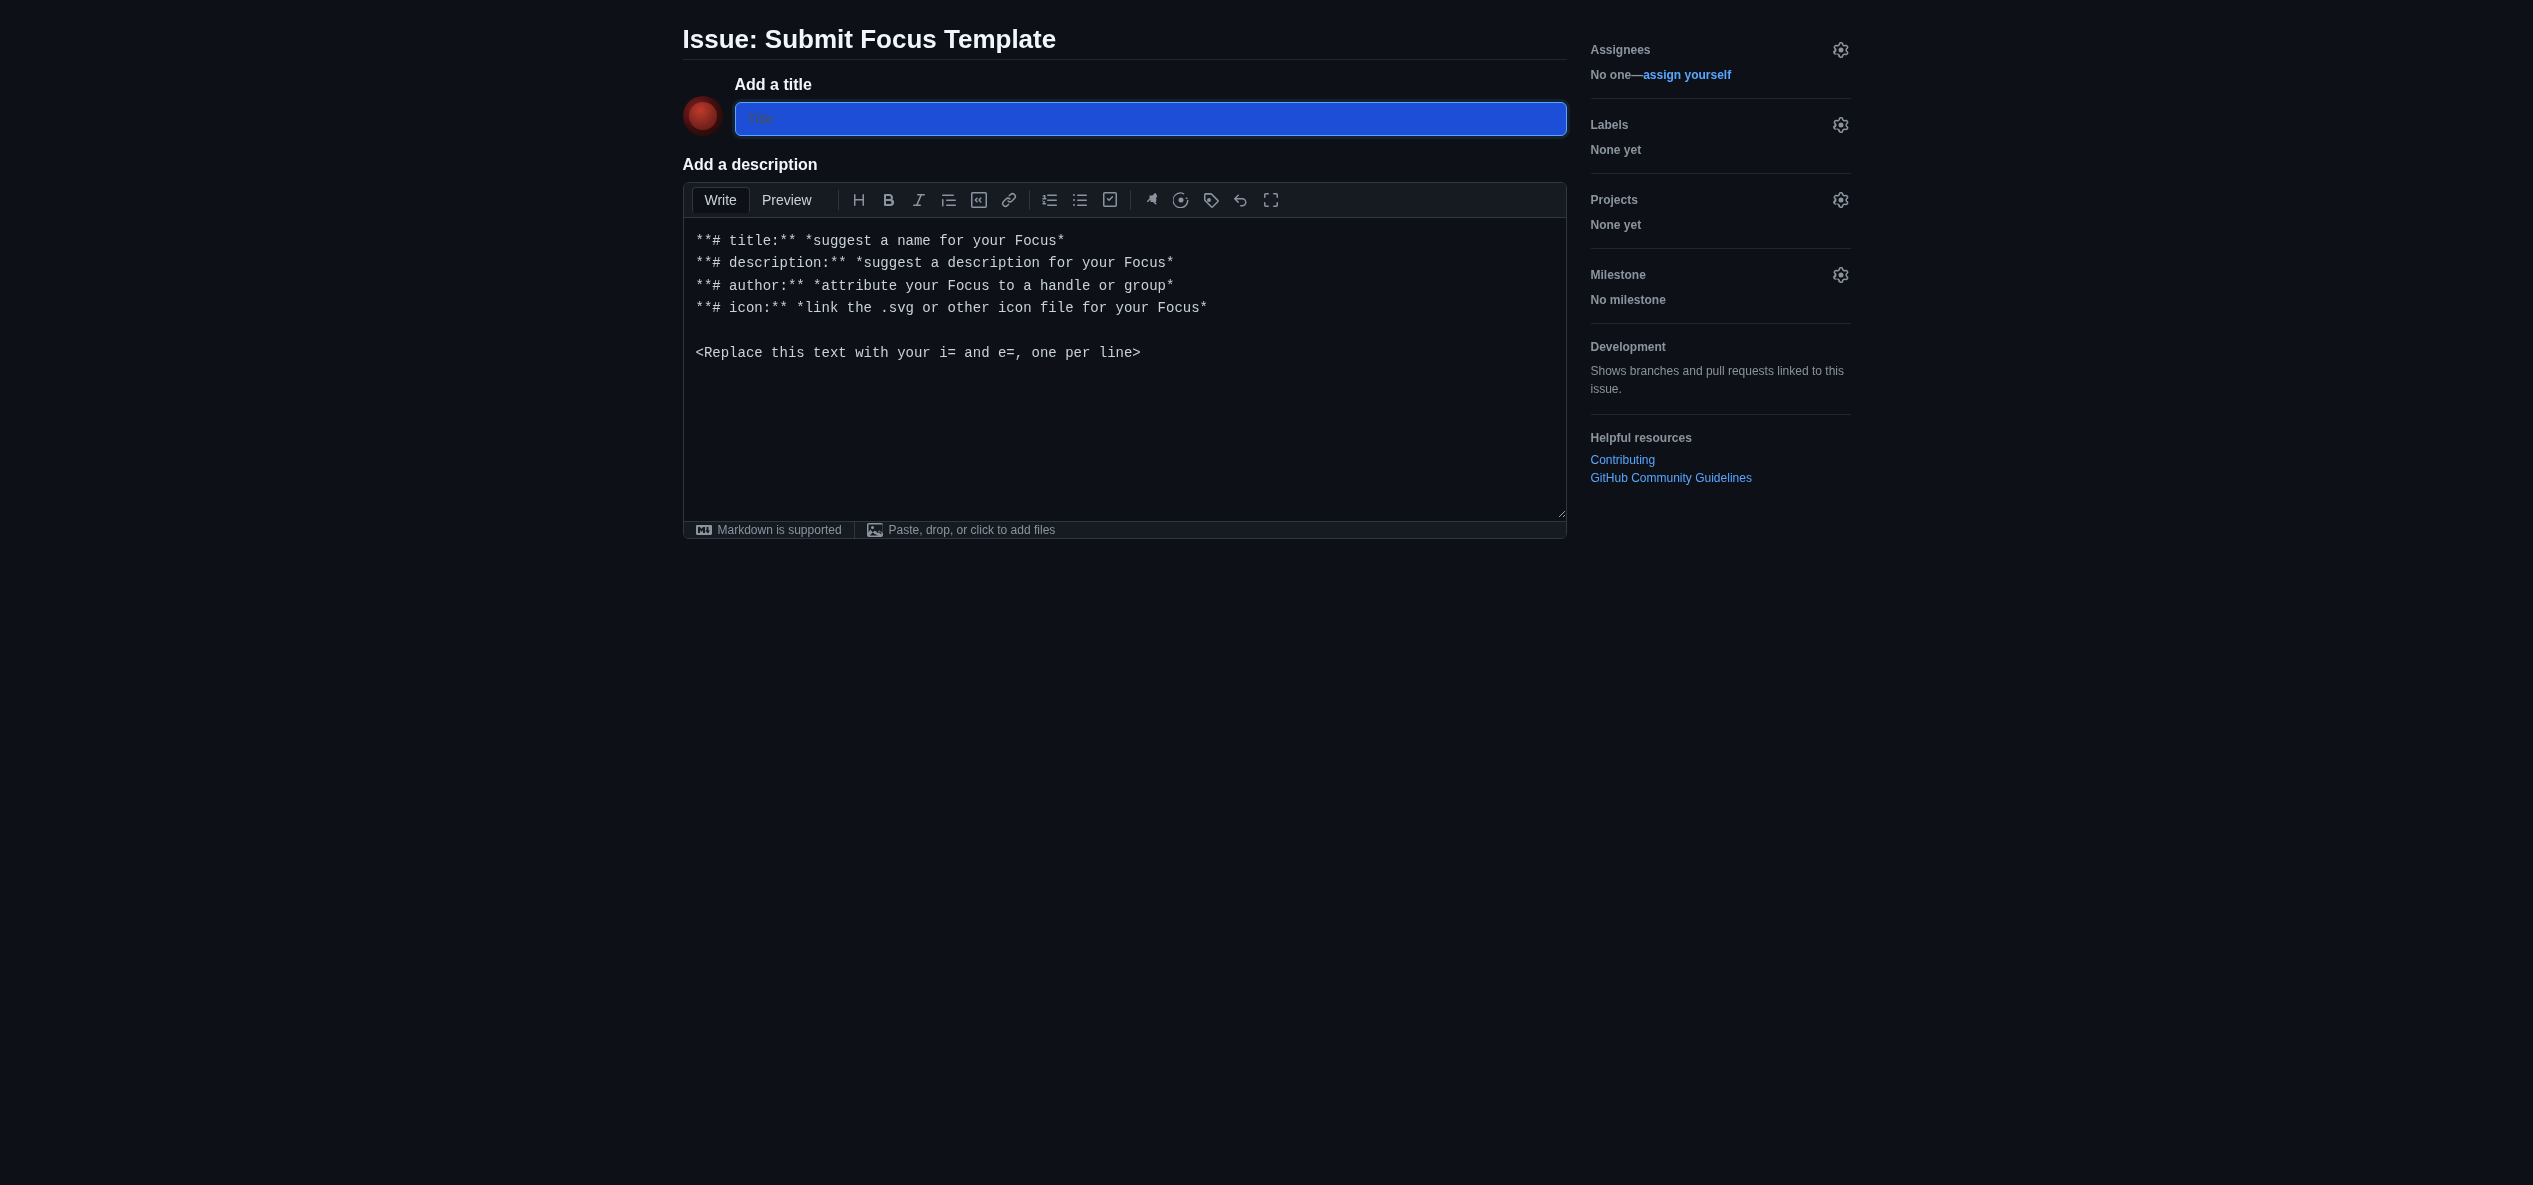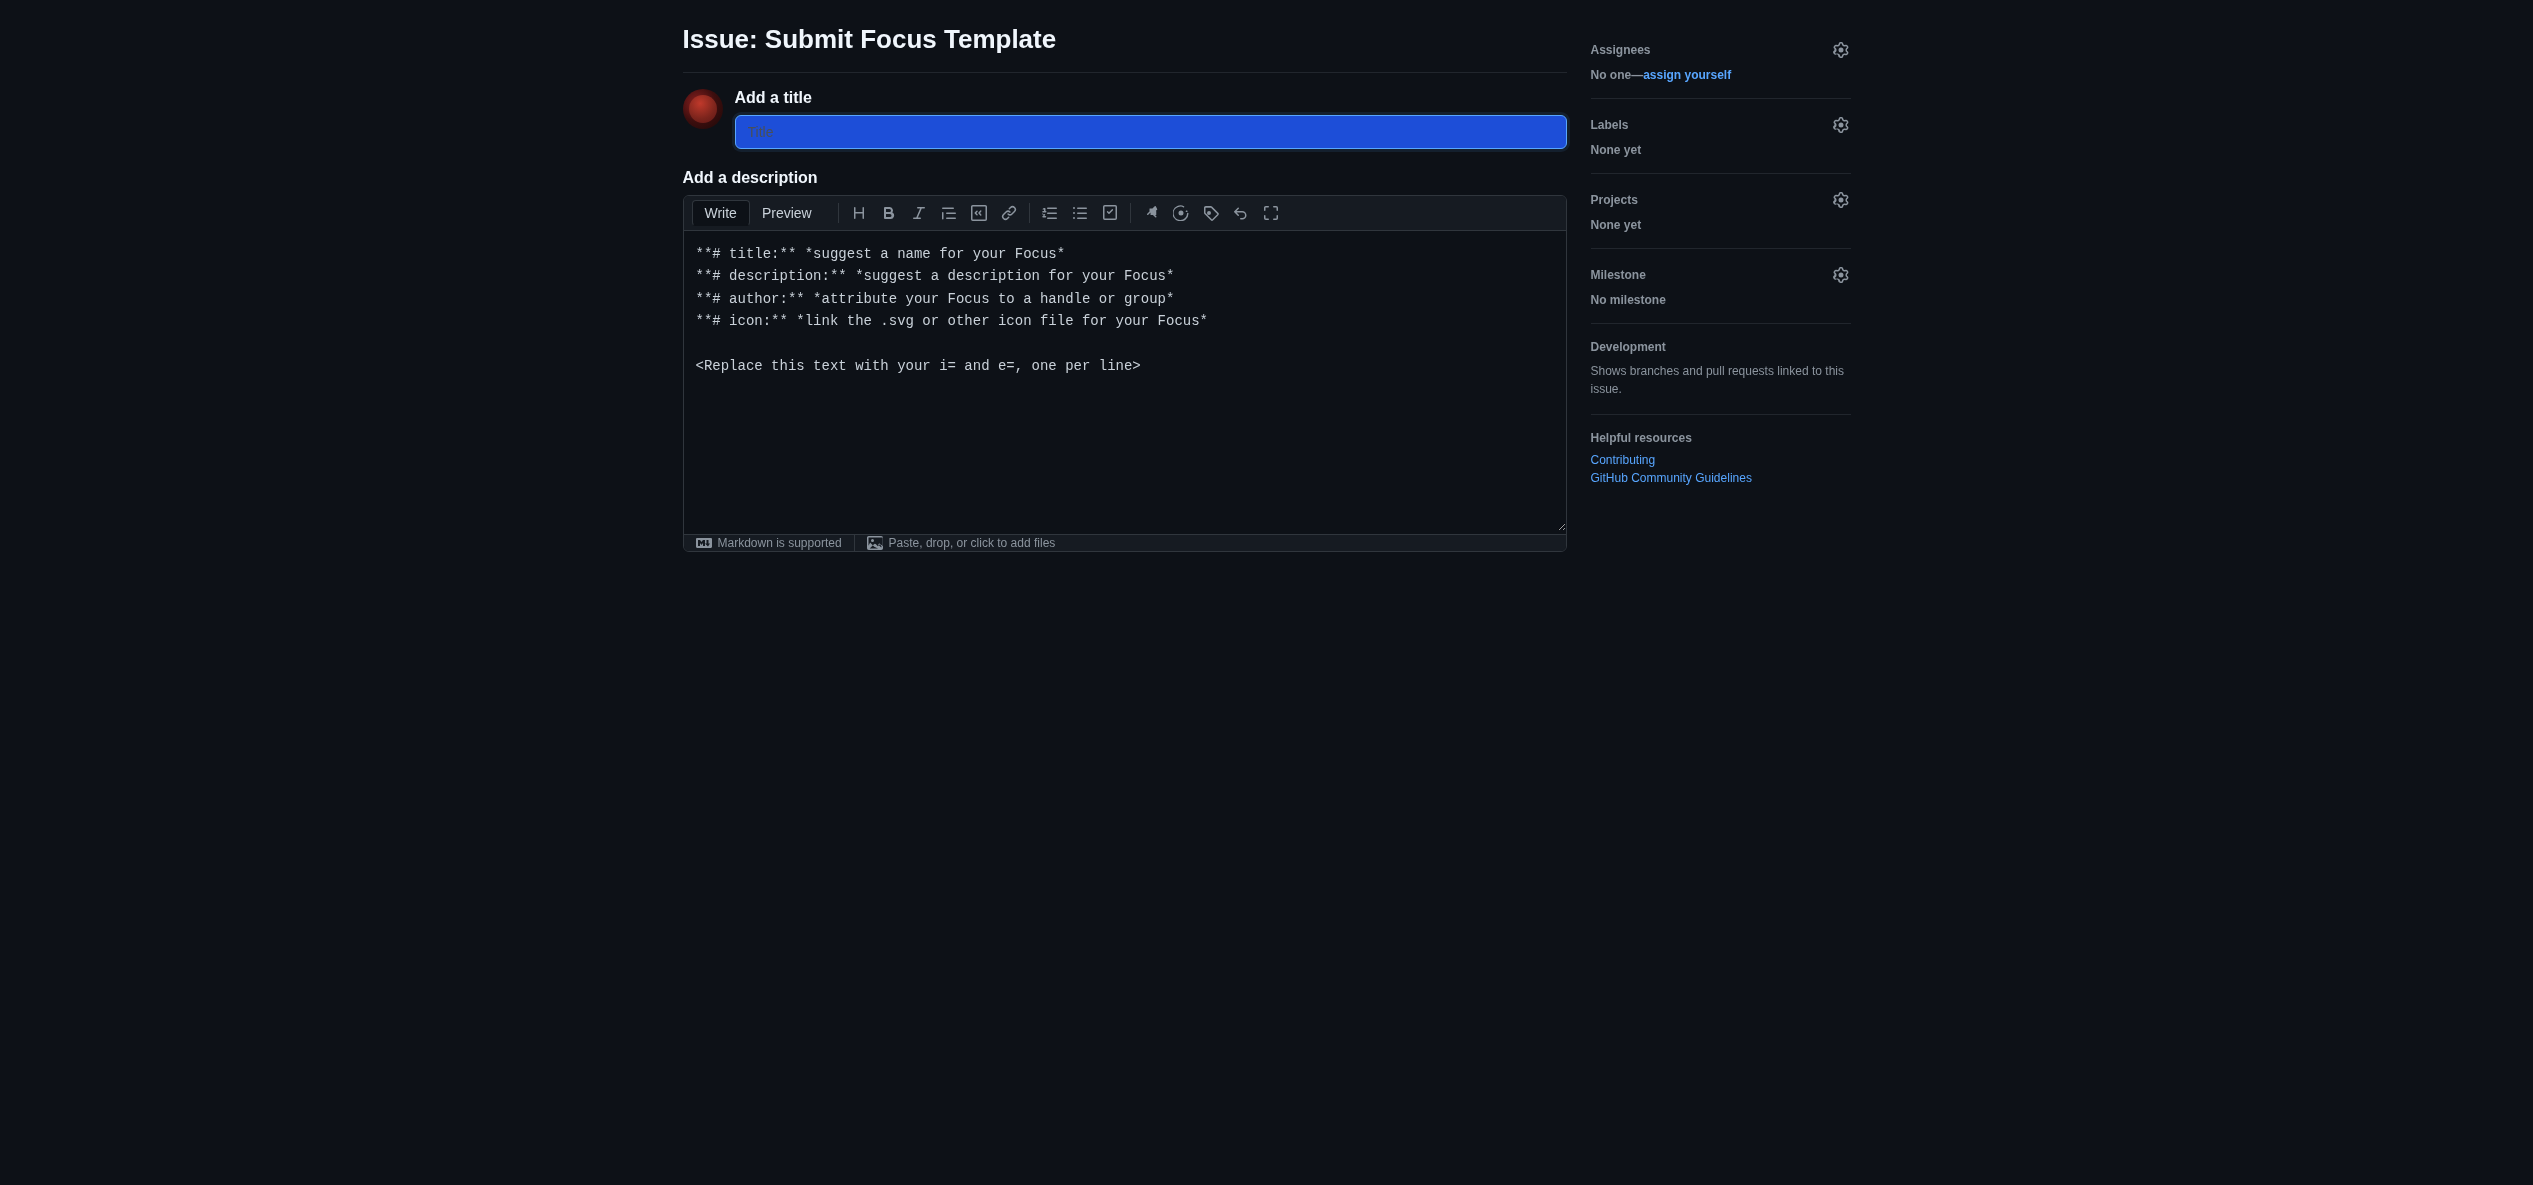--- a/index.html
+++ b/index.html
@@ -24,41 +24,41 @@
     .sidebar {
       width: 260px;
       flex-shrink: 0;
     }
 
     
     .issue-title {
       font-size: 26px;
       font-weight: 600;
       color: #f0f6fc;
-      margin-bottom: 17px;
+      margin-bottom: 4px;
     }
     .divider {
       border: none;
       border-top: 1px solid #21262d;
       margin-bottom: 16px;
     }
     .issue-description-text {
       color: #8b949e;
       font-size: 14px;
       margin-bottom: 20px;
     }
     .issue-description-text a {
       color: #58a6ff;
       text-decoration: none;
     }
 
     
     .author-row {
       display: flex;
-      align-items: flex-start;
+      align-items: flex-end;
       gap: 12px;
       margin-bottom: 20px;
     }
     .avatar {
       width: 40px;
       height: 40px;
       border-radius: 50%;
       background: radial-gradient(circle at 35% 35%, #8b2020 0%, #3d0e0e 50%, #1a0808 100%);
       flex-shrink: 0;
       overflow: hidden;

